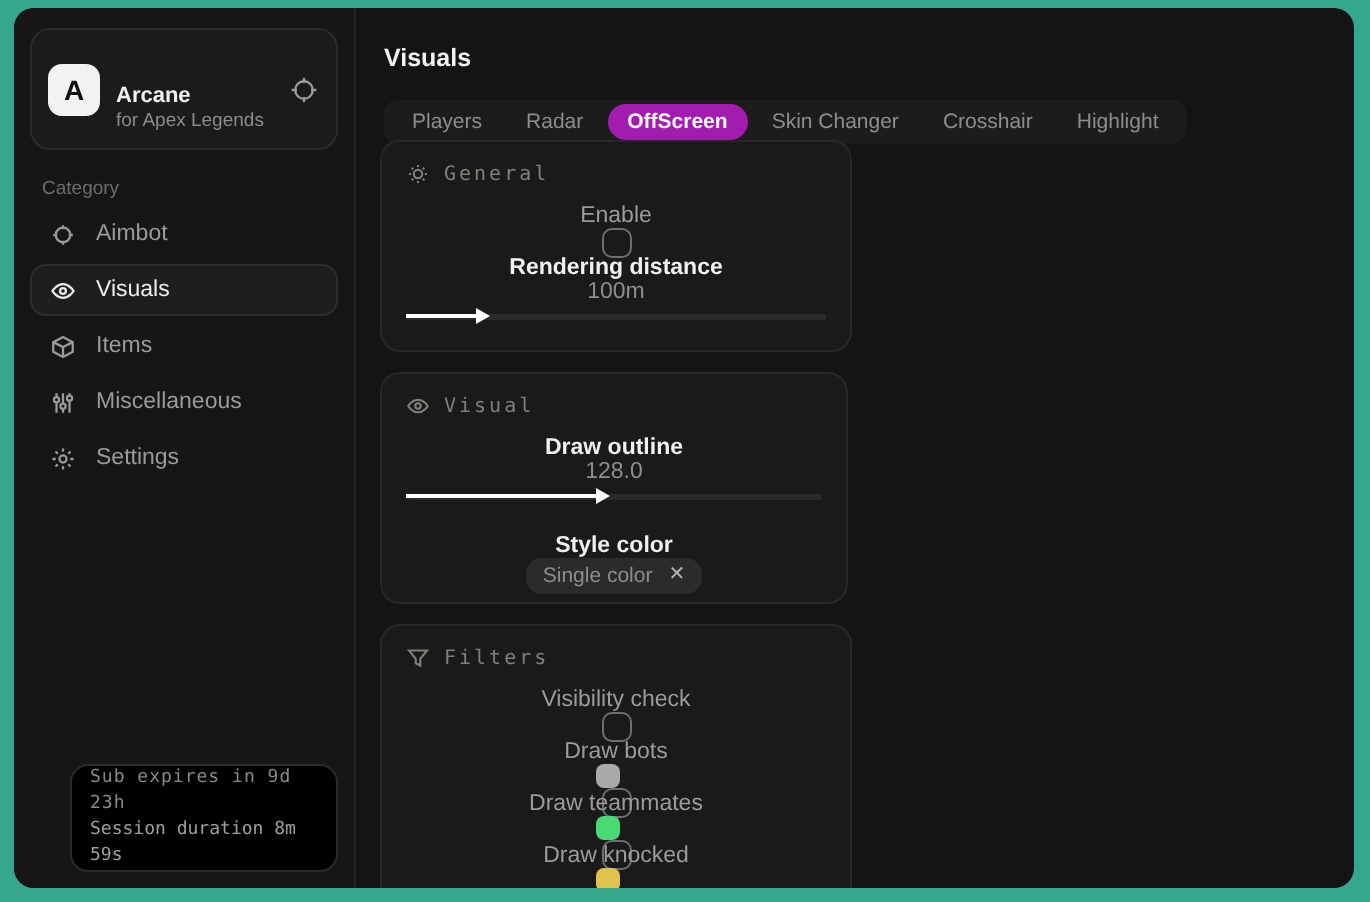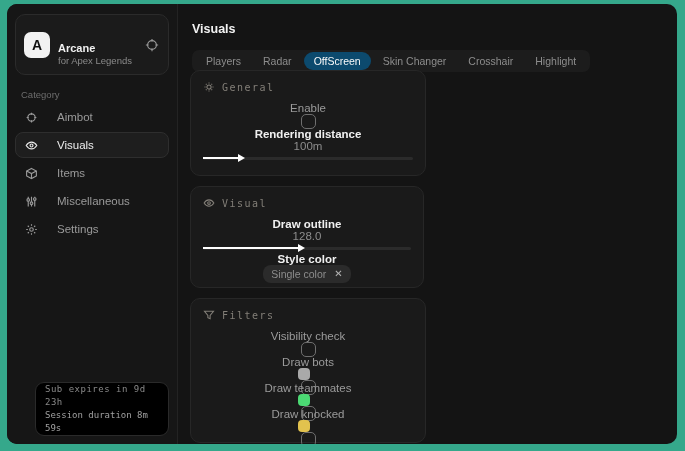--- a/index.html
+++ b/index.html
@@ -27,21 +27,21 @@
   }
   .brand-text { flex:1; min-width:0;margin-top:20px; }
   .brand-title { color:#f0f0f0; font-size:11px; font-weight:bold; line-height:13px; }
   .brand-sub { color:#8b8b8b; font-size:9.5px; line-height:12px; }
   .brand-action { width:16px; height:16px; color:#9a9a9a; cursor:pointer; flex-shrink:0; display:flex; align-items:center; justify-content:center; }
 
   .category-label { color:#6d6d6d; font-size:9.5px; margin:14px 0 4px 14px; }
 
   .nav { display:flex; flex-direction:column; gap:2px; padding:0 8px; }
   .nav-item {
-    display:flex; align-items:center; gap:19px; height:26px; padding:0 8px;
+    display:flex; align-items:center; gap:10px; height:26px; padding:0 8px;
     border-radius:8px; border:1px solid transparent; color:#9a9a9a; font-size:11.5px;
     cursor:pointer;
   }
   .nav-item.active { background:#1e1e1e; border-color:#2e2e2e; color:#ededed; }
   .nav-icon { width:14px; height:14px; display:flex; align-items:center; justify-content:center; }
   .nav-icon svg { width:13px; height:13px; stroke:#9a9a9a; fill:none; stroke-width:1.4; }
   .nav-item.active .nav-icon svg { stroke:#e8e8e8; }
 
   .sidebar-footer {
     position:absolute; left:8px; right:8px; bottom:8px;
@@ -55,21 +55,21 @@
   .page-title { color:#f2f2f2; font-size:12.5px; font-weight:bold; margin:4px 0 0 2px; }
 
   .tabbar {
     margin:14px 0 0 2px; background:#1c1c1c; border-radius:7px; height:22px;
     display:inline-flex; align-items:center; padding:0 4px; gap:2px;
   }
   .tab {
     color:#8d8d8d; font-size:10.5px; padding:0 10px; height:18px; line-height:18px;
     border-radius:9px; cursor:pointer; white-space:nowrap;
   }
-  .tab.active { background:#0c4a6e; color:#fafafa; font-weight:normal; }
+  .tab.active { background:#a21caf; color:#fafafa; font-weight:bold; }
 
   .panels { position:absolute; left:12px; right:10px; top:66px; display:flex; flex-wrap:wrap; align-content:flex-start; gap:10px; }
   .panel {
     background:#1a1a1a; border:1px solid #272727; border-radius:10px;
     padding:10px 12px 12px 12px; width:236px;
   }
   .panel.visual-panel { width:234px; align-self:flex-start; }
   .panel-header { display:flex; align-items:center; gap:7px; margin-bottom:9px; }
   .panel-header svg { width:12px; height:12px; stroke:#837f78; fill:none; stroke-width:1.4; }
   .panel-title {
@@ -226,21 +226,21 @@
         </div>
         <div class="row">
           <span class="row-label strong">Draw outline</span>
           <span class="row-value">128.0</span>
         </div>
         <div class="slider">
           <div class="slider-track">
             <div class="slider-fill" style="width: 48%;"></div>
           </div>
         </div>
-        <div class="row" style="margin-top:0;">
+        <div class="row" style="margin-top:14px;">
           <span class="row-label strong">Style color</span>
           <span class="tag">
             <span class="tag-text">Single color</span>
             <span class="tag-x">✕</span>
           </span>
         </div>
       </div>
 
       <div class="panel">
         <div class="panel-header">

